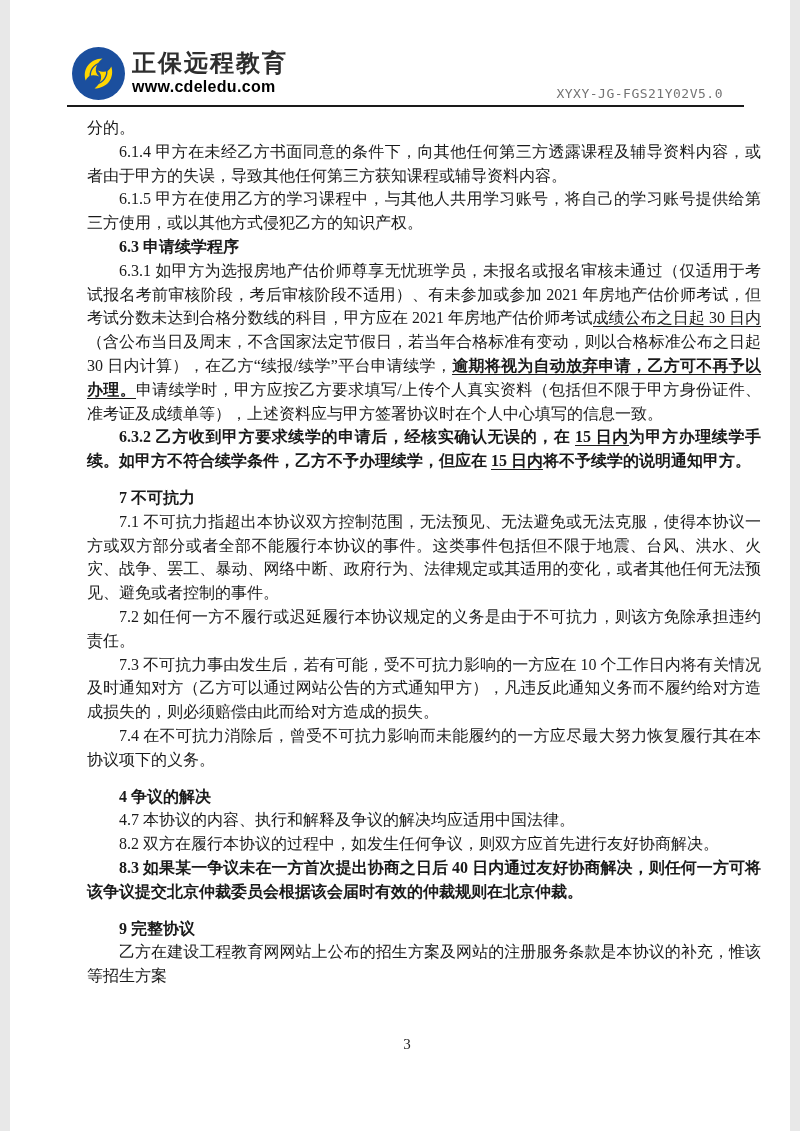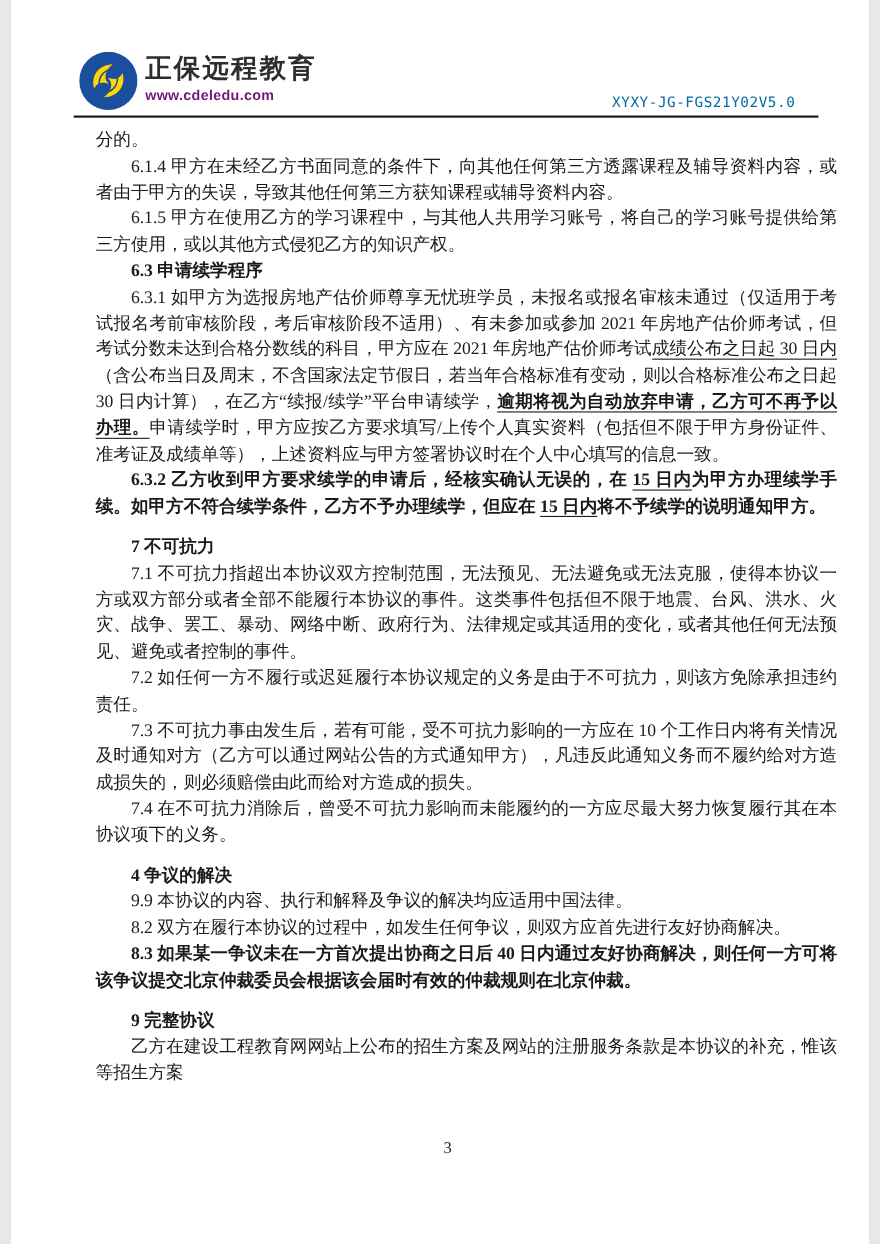--- a/index.html
+++ b/index.html
@@ -27,31 +27,31 @@
     font-weight: 700;
     color: #2e2e2e;
   }
   .hdr-brand .brand-cn {
     font-size: 24px;
     letter-spacing: 2px;
     line-height: 28px;
     white-space: nowrap;
   }
   .hdr-brand .brand-url {
-    font-size: 13px;
+    font-size: 16px;
     letter-spacing: 0.3px;
     line-height: 20px;
-    color: #701a75;
+    color: #000000;
   }
   .hdr-code {
     position: absolute;
     right: 67px; top: 86px;
     font-family: "DejaVu Sans Mono", monospace;
     font-size: 13px;
-    color: #0369a1;
+    color: #737373;
     letter-spacing: 0.5px;
     white-space: nowrap;
   }
   .hdr-rule {
     position: absolute;
     left: 57px; top: 105px;
     width: 677px; height: 2px;
     background: #1a1a1a;
   }
 
@@ -110,21 +110,21 @@
       <p class="para indent"><span>6.1.5 甲方在使用乙方的学习课程中，与其他人共用学习账号，将自己的学习账号提供给第三方使用，或以其他方式侵犯乙方的知识产权。</span></p>
       <p class="para heading indent bold"><span>6.3 申请续学程序</span></p>
       <p class="para indent"><span>6.3.1 如甲方为选报房地产估价师尊享无忧班学员，未报名或报名审核未通过（仅适用于考试报名考前审核阶段，考后审核阶段不适用）、有未参加或参加 2021 年房地产估价师考试，但考试分数未达到合格分数线的科目，甲方应在 2021 年房地产估价师考试</span><span class="u">成绩公布之日起 30 日内</span><span>（含公布当日及周末，不含国家法定节假日，若当年合格标准有变动，则以合格标准公布之日起 30 日内计算），在乙方“续报/续学”平台申请续学，</span><span class="b u">逾期将视为自动放弃申请，乙方可不再予以办理。</span><span>申请续学时，甲方应按乙方要求填写/上传个人真实资料（包括但不限于甲方身份证件、准考证及成绩单等），上述资料应与甲方签署协议时在个人中心填写的信息一致。</span></p>
       <p class="para indent bold"><span>6.3.2 乙方收到甲方要求续学的申请后，经核实确认无误的，在 </span><span class="u">15 日内</span><span>为甲方办理续学手续。如甲方不符合续学条件，乙方不予办理续学，但应在 </span><span class="u">15 日内</span><span>将不予续学的说明通知甲方。</span></p>
       <p class="para heading indent bold space-before"><span>7 不可抗力</span></p>
       <p class="para indent"><span>7.1 不可抗力指超出本协议双方控制范围，无法预见、无法避免或无法克服，使得本协议一方或双方部分或者全部不能履行本协议的事件。这类事件包括但不限于地震、台风、洪水、火灾、战争、罢工、暴动、网络中断、政府行为、法律规定或其适用的变化，或者其他任何无法预见、避免或者控制的事件。</span></p>
       <p class="para indent"><span>7.2 如任何一方不履行或迟延履行本协议规定的义务是由于不可抗力，则该方免除承担违约责任。</span></p>
       <p class="para indent"><span>7.3 不可抗力事由发生后，若有可能，受不可抗力影响的一方应在 10 个工作日内将有关情况及时通知对方（乙方可以通过网站公告的方式通知甲方），凡违反此通知义务而不履约给对方造成损失的，则必须赔偿由此而给对方造成的损失。</span></p>
       <p class="para indent"><span>7.4 在不可抗力消除后，曾受不可抗力影响而未能履约的一方应尽最大努力恢复履行其在本协议项下的义务。</span></p>
       <p class="para heading indent bold space-before"><span>4 争议的解决</span></p>
-      <p class="para indent"><span>9.9 本协议的内容、执行和解释及争议的解决均应适用中国法律。</span></p>
+      <p class="para indent"><span>4.7 本协议的内容、执行和解释及争议的解决均应适用中国法律。</span></p>
       <p class="para indent"><span>8.2 双方在履行本协议的过程中，如发生任何争议，则双方应首先进行友好协商解决。</span></p>
       <p class="para indent bold"><span>8.3 如果某一争议未在一方首次提出协商之日后 40 日内通过友好协商解决，则任何一方可将该争议提交北京仲裁委员会根据该会届时有效的仲裁规则在北京仲裁。</span></p>
       <p class="para heading indent bold space-before"><span>9 完整协议</span></p>
       <p class="para indent"><span>乙方在建设工程教育网网站上公布的招生方案及网站的注册服务条款是本协议的补充，惟该等招生方案</span></p>
     </div>
 
   <div class="page-number">3</div>
 
 </div>
 

